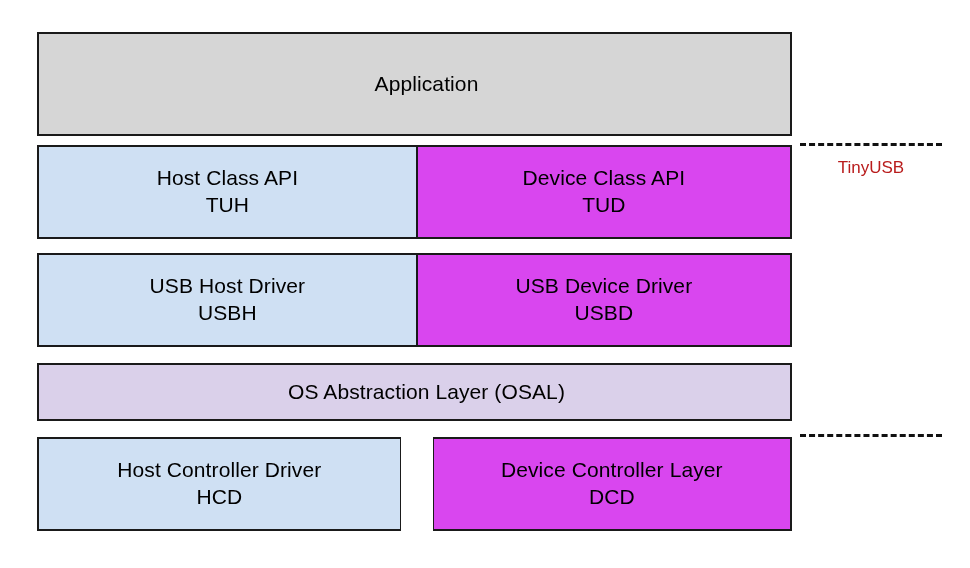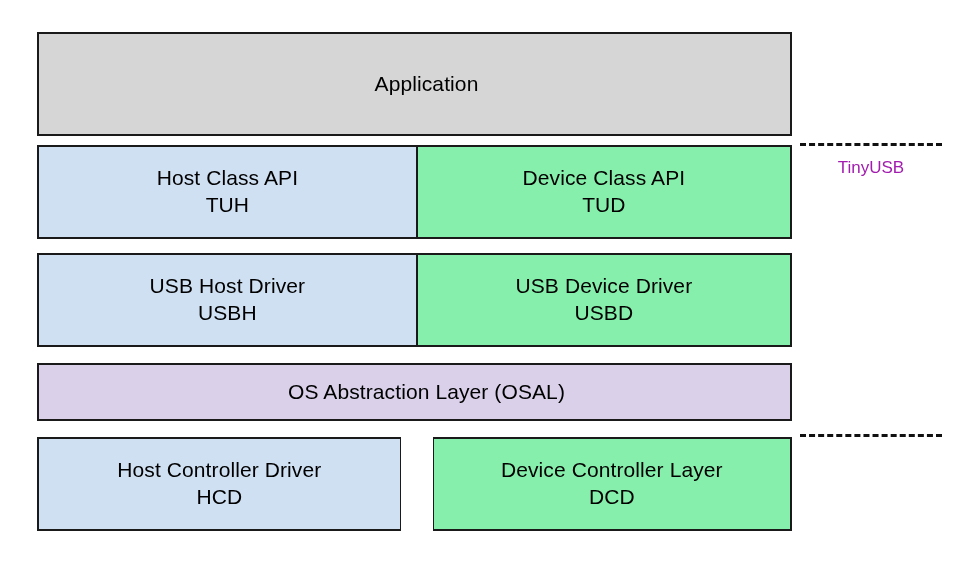--- a/index.html
+++ b/index.html
@@ -50,21 +50,21 @@
     width: 382px;
     border-right-width: 1.5px;
   }
   .layer-box.device {
     width: 377.5px;
     border-left-width: 1.5px;
   }
 
   .fill-gray   { background: #d6d6d6; }
   .fill-blue   { background: #cfe0f3; }
-  .fill-green  { background: #86efac; }
+  .fill-green  { background: #d946ef; }
   .fill-purple { background: #dad0ea; }
 
   .box-title { display: block; }
   .box-sub   { display: block; }
 
   
   #row-application { top: 32px;  height: 104px; }
   #row-class-api   { top: 145px; height: 94px; }
   #row-usb-driver  { top: 253px; height: 94px; }
   #row-osal        { top: 363px; height: 58px; }
@@ -78,21 +78,21 @@
   }
   .annotation .dash-line {
     width: 142px;
     height: 0;
     border-top: 3px dashed #111111;
   }
   .annotation .annotation-label {
     margin-top: 12px;
     text-align: center;
     font-size: 17px;
-    color: #a21caf;
+    color: #b91c1c;
     white-space: nowrap;
   }
   #annotation-tinyusb { top: 143px; }
   #annotation-mcuport { top: 434px; }
 </style>
 </head>
 <body>
 
 <div id="diagram-canvas">
 

